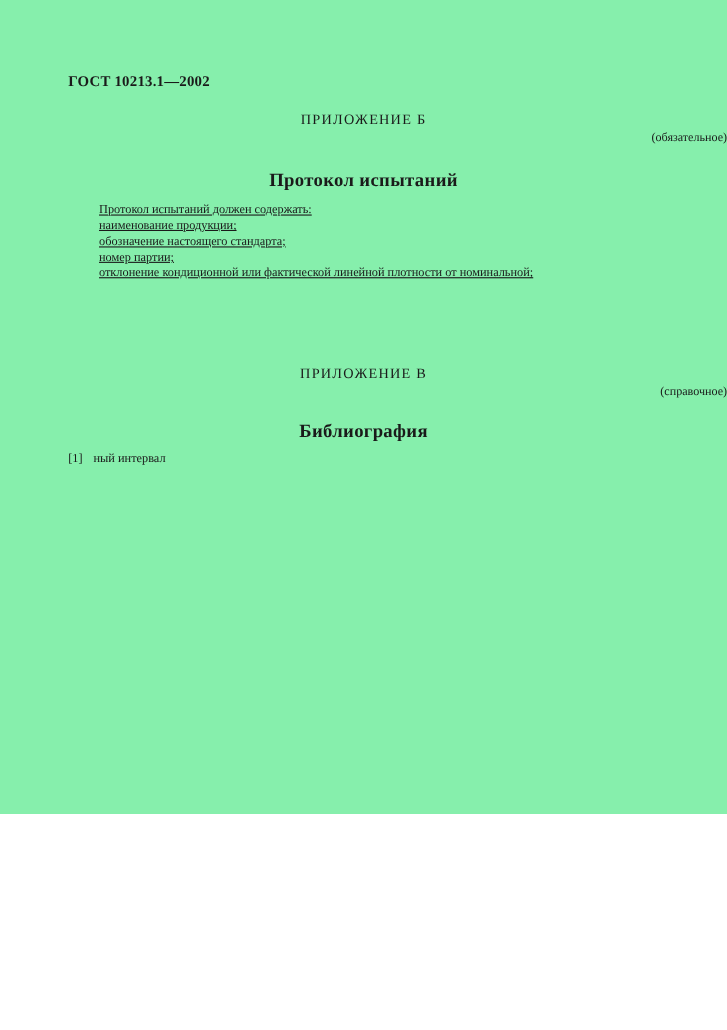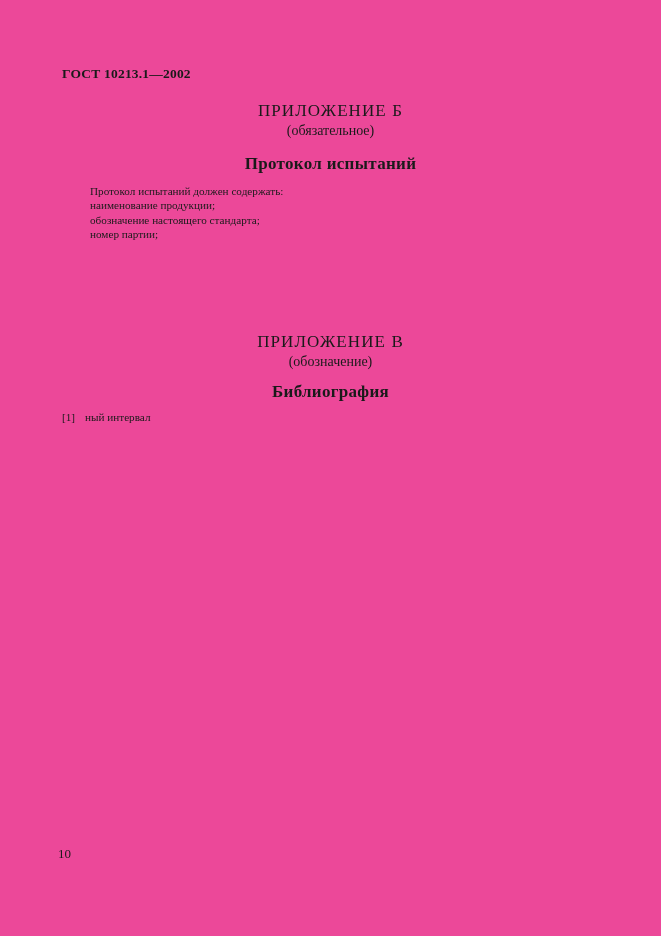--- a/index.html
+++ b/index.html
@@ -12,22 +12,22 @@
     height: 936px;
     position: relative;
     font-family: "Liberation Serif", "DejaVu Serif", serif;
     color: #1a1a1a;
     -webkit-font-smoothing: antialiased;
   }
   .page {
     position: absolute;
     inset: 0;
     width: 661px;
-    height: 936px;
-    background: #ec4899;
+    height: 740px;
+    background: #86efac;
     overflow: hidden;
   }
 
   
   .doc-header {
     position: absolute;
     left: 62px;
     top: 66px;
     font-size: 13.5px;
     font-weight: bold;
@@ -36,28 +36,29 @@
   }
 
   
   .appendix {
     position: absolute;
     left: 0;
     width: 661px;
     text-align: center;
   }
   .appendix-title {
-    font-size: 17px;
+    font-size: 13px;
     letter-spacing: 1.1px;
     white-space: nowrap;
   }
   .appendix-sub {
-    font-size: 14px;
+    font-size: 11px;
     margin-top: 2px;
     white-space: nowrap;
+    text-align: right;
   }
 
   
   .section-heading {
     position: absolute;
     left: 0;
     width: 661px;
     text-align: center;
     font-size: 17px;
     font-weight: bold;
@@ -116,30 +117,31 @@
 
   <div class="doc-header">ГОСТ 10213.1—2002</div>
 
   <div class="appendix" style="top:101px;">
     <div class="appendix-title">ПРИЛОЖЕНИЕ Б</div>
     <div class="appendix-sub">(обязательное)</div>
   </div>
 
   <div class="section-heading" style="top:154px;">Протокол испытаний</div>
 
-  <div class="body-block" style="top:184px;">
+  <div class="body-block" style="top:184px;text-decoration:underline;">
     <div class="body-line">Протокол испытаний должен содержать:</div>
     <div class="body-line">наименование продукции;</div>
     <div class="body-line">обозначение настоящего стандарта;</div>
     <div class="body-line">номер партии;</div>
+    <div class="body-line">отклонение кондиционной или фактической линейной плотности от номинальной;</div>
   </div>
 
   <div class="appendix" style="top:332px;">
     <div class="appendix-title">ПРИЛОЖЕНИЕ В</div>
-    <div class="appendix-sub">(обозначение)</div>
+    <div class="appendix-sub">(справочное)</div>
   </div>
 
   <div class="section-heading" style="top:382px;">Библиография</div>
 
   <div class="biblio-block" style="top:410px;">
     <div class="biblio-entry">
       <span class="biblio-num">[1]</span>
       <span class="biblio-text tail">ный интервал</span>
     </div>
   </div>

